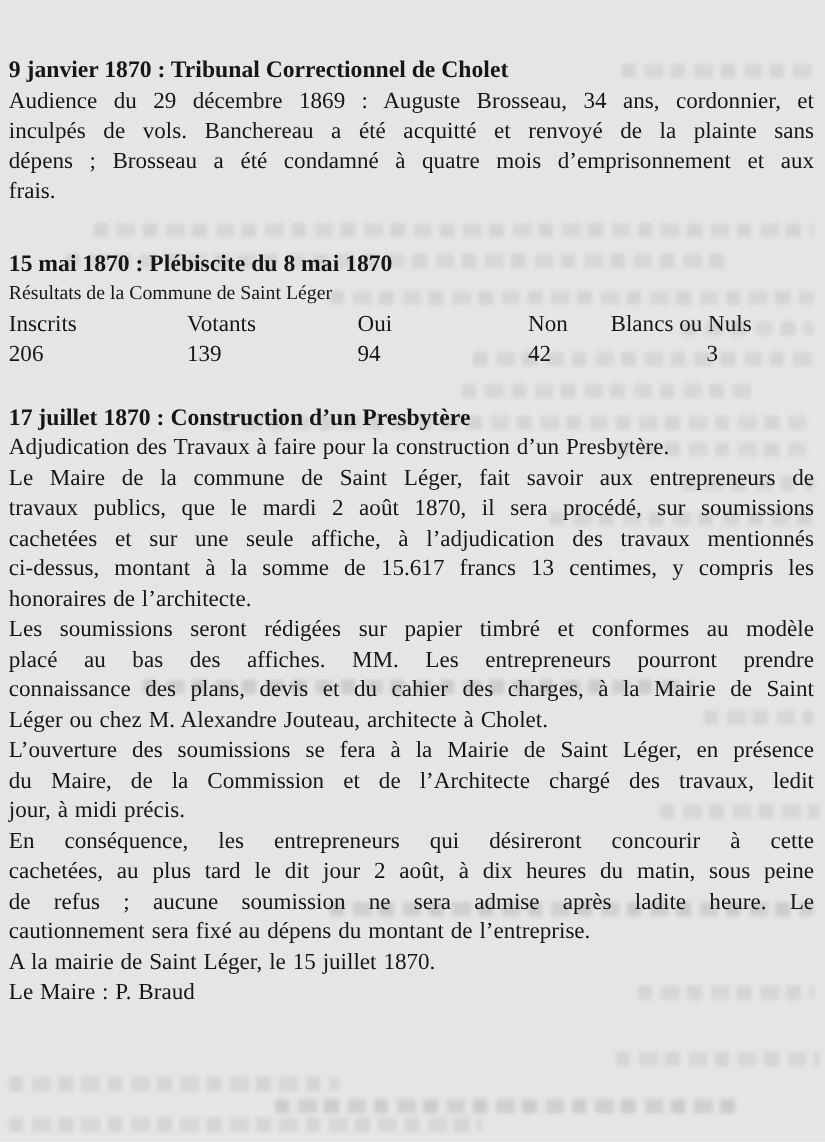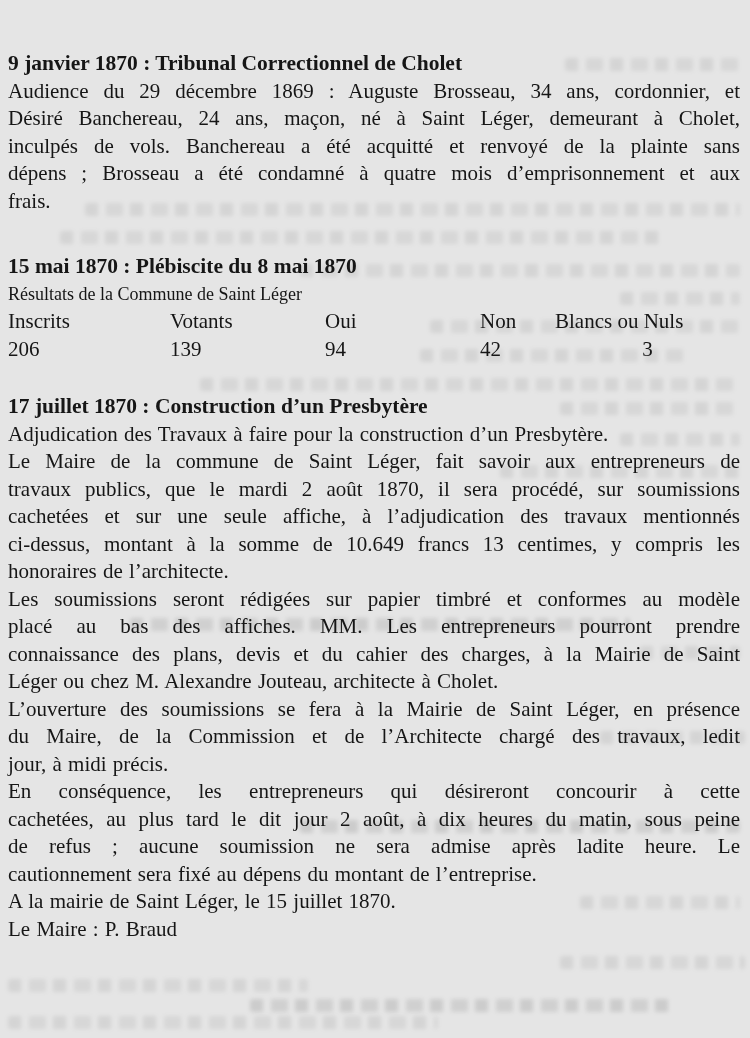--- a/index.html
+++ b/index.html
@@ -97,21 +97,20 @@
   <div class="smudge" style="left:8px;   top:979px; width:300px;"></div>
   <div class="smudge strong" style="left:250px; top:999px; width:420px;"></div>
   <div class="smudge" style="left:8px;   top:1016px; width:430px;"></div>
 
   <div class="content">
 
     <div class="section-1">
       <div class="heading">9 janvier 1870 : Tribunal Correctionnel de Cholet</div>
       <div>
           <div class="line">Audience du 29 décembre 1869 : Auguste Brosseau, 34 ans, cordonnier, et</div>
-          <div class="line">Désiré Banchereau, 24 ans, maçon, né à Saint Léger, demeurant à Cholet,</div>
           <div class="line">inculpés de vols. Banchereau a été acquitté et renvoyé de la plainte sans</div>
           <div class="line">dépens ; Brosseau a été condamné à quatre mois d’emprisonnement et aux</div>
           <div class="line last">frais.</div>
         </div>
     </div>
 
     <div class="section-2">
       <div class="heading">15 mai 1870 : Plébiscite du 8 mai 1870</div>
       <div class="plain-line">Résultats de la Commune de Saint Léger</div>
       <div class="vote-table">
@@ -134,21 +133,21 @@
 
     <div class="section-3">
       <div class="heading">17 juillet 1870 : Construction d’un Presbytère</div>
       <div>
           <div class="line last">Adjudication des Travaux à faire pour la construction d’un Presbytère.</div>
         </div>
       <div>
           <div class="line">Le Maire de la commune de Saint Léger, fait savoir aux entrepreneurs de</div>
           <div class="line">travaux publics, que le mardi 2 août 1870, il sera procédé, sur soumissions</div>
           <div class="line">cachetées et sur une seule affiche, à l’adjudication des travaux mentionnés</div>
-          <div class="line">ci-dessus, montant à la somme de 10.649 francs 13 centimes, y compris les</div>
+          <div class="line">ci-dessus, montant à la somme de 15.617 francs 13 centimes, y compris les</div>
           <div class="line last">honoraires de l’architecte.</div>
         </div>
       <div>
           <div class="line">Les soumissions seront rédigées sur papier timbré et conformes au modèle</div>
           <div class="line">placé au bas des affiches. MM. Les entrepreneurs pourront prendre</div>
           <div class="line">connaissance des plans, devis et du cahier des charges, à la Mairie de Saint</div>
           <div class="line last">Léger ou chez M. Alexandre  Jouteau, architecte à Cholet.</div>
         </div>
       <div>
           <div class="line">L’ouverture des soumissions se fera à la Mairie de Saint Léger, en présence</div>

